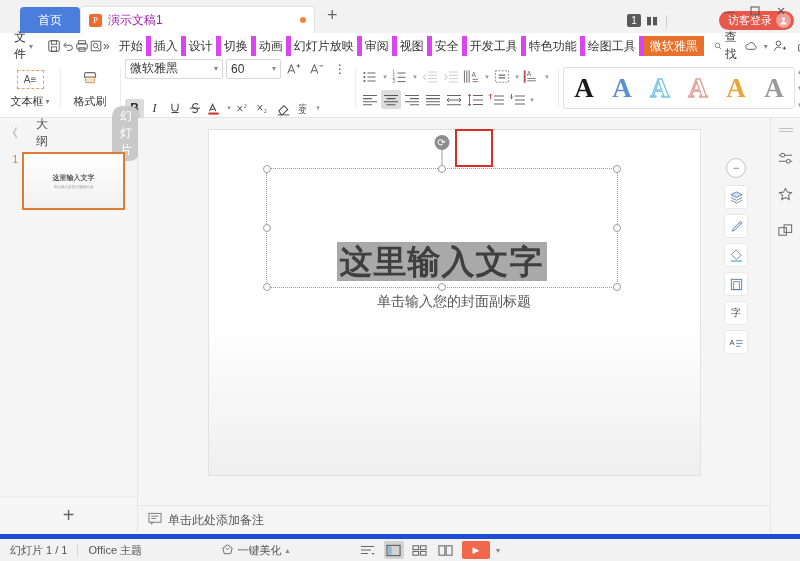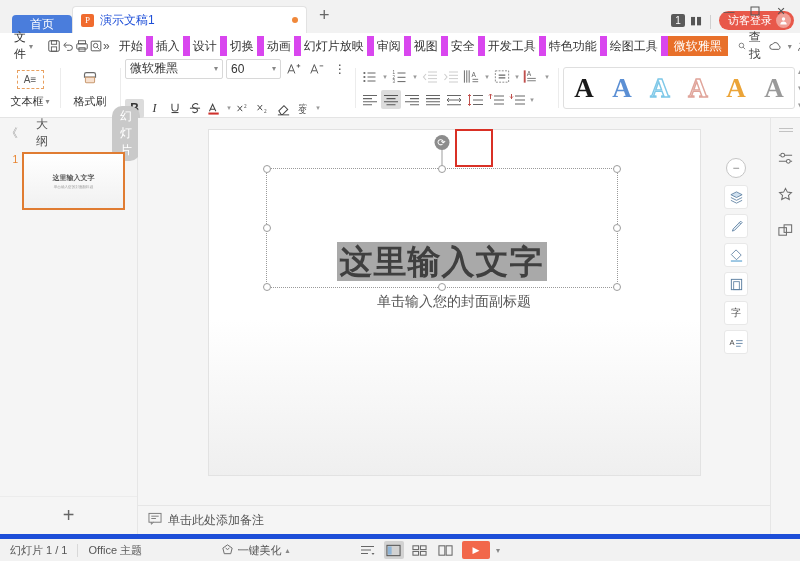--- a/index.html
+++ b/index.html
@@ -11,53 +11,53 @@
     -webkit-font-smoothing: antialiased;
   }
   .app { width: 800px; height: 561px; position: relative; display: flex; flex-direction: column; background:#f5f5f5; }
 
   
   .titlebar {
     height: 33px; background: #f2f2f2; display: flex; align-items: flex-end;
     position: relative; flex: 0 0 33px;
   }
   .home-tab {
-    width: 60px; height: 18px; background: #4a7ddc; color: #fff;
+    width: 60px; height: 26px; background: #4a7ddc; color: #fff;
     font-size: 12px; display: flex; align-items: center; justify-content: center;
-    border-radius: 4px 4px 0 0; margin-left: 12px;
+    border-radius: 4px 4px 0 0; margin-left: 20px;
   }
   .doc-tab {
     height: 27px; background: #fff; border-radius: 4px 4px 0 0;
     display: flex; align-items: center; padding: 0 8px; min-width: 235px;
     position: relative; border: 1px solid #e2e2e2; border-bottom: none;
   }
   .doc-tab .pico {
     width: 13px; height: 13px; background: #f06b2e; color: #fff; font-size: 9px;
     display: flex; align-items: center; justify-content: center; border-radius: 2px;
     font-family: "Liberation Serif", serif; margin-right: 6px; flex: 0 0 13px;
   }
-  .doc-tab .tname { font-size: 12px; color: #1d4ed8; }
+  .doc-tab .tname { font-size: 12px; color: #a21caf; }
   .doc-tab .dot {
     width: 6px; height: 6px; border-radius: 50%; background: #f0883a;
     margin-left: auto;
   }
   .newtab { font-size: 18px; color: #666; padding: 0 12px 2px 12px; line-height: 1; align-self: center; margin-bottom:2px;}
   .tbright { margin-left: auto; display: flex; align-items: center; height: 33px; padding-right: 6px; }
   .wbtns { position: absolute; top: 2px; right: 6px; display: flex; gap: 0px; }
   .wbtn { width: 26px; height: 18px; display: flex; align-items: center; justify-content: center;
           font-size: 11px; color: #555; }
   .counter-box {
     display:flex; align-items:center; background:#5a5a5a; color:#fff; font-size:10px;
     padding: 1px 4px; border-radius:2px; margin-right:2px; margin-top:8px;
   }
   .counter-bars { display:inline-block; margin-left:3px; color:#555; font-size:11px; margin-top:8px;}
   .divider-v { width:1px; height:14px; background:#d0d0d0; margin: 10px 8px 0 8px; }
   .login-pill {
     display:flex; align-items:center; gap:4px; background:#e8584a; color:#fff;
-    font-size:11px; border-radius: 11px; padding: 2px 3px 2px 9px; margin-top: 7px;
+    font-size:11px; border-radius: 11px; padding: 2px 3px 2px 9px; margin-top: 7px; margin-left: 44px;
   }
   .login-pill .avatar {
     width:15px; height:15px; border-radius:50%; background:#f0a097;
     display:flex;align-items:center;justify-content:center; font-size:9px;
   }
 
   
   .menurow {
     height: 26px; background: #fff; display: flex; align-items: center;
     flex: 0 0 26px; font-size: 12px; color: #333; position: relative;
@@ -65,21 +65,21 @@
   .hamburger { width: 14px; display:flex; flex-direction:column; gap:2.5px; margin-left: 8px; }
   .hamburger i { height:1.5px; background:#555; display:block; }
   .menu-file { display:flex; align-items:center; gap:3px; margin-left:6px; font-size:12px; color:#333; }
   .caret { font-size: 8px; color: #888; }
   .sep { width:1px; height:14px; background:#e0e0e0; margin:0 7px; }
   .qicon { width:21px; height:21px; display:flex; align-items:center; justify-content:center; color:#555; }
   .qicon svg { display:block; }
   .ribtabs { display:flex; align-items:center; margin-left: 6px; }
   .ribtab {
     font-size: 12px; color: #333; padding: 3px 3px; white-space: nowrap;
-    border-right: 7px solid #d946ef; line-height: 14px;
+    border-right: 5px solid #d946ef; line-height: 14px;
   }
   .ribtab:last-child { border-right: none; }
   .ribtab.active-orange {
     background: #e8702a; color: #fff; border-right: none; padding: 3px 6px;
   }
   .find { display:flex; align-items:center; gap:3px; font-size:12px; color:#444; margin-left:10px; }
   .menuright { margin-left:auto; display:flex; align-items:center; gap:2px; padding-right:6px; }
 
   
   .ribbon {

